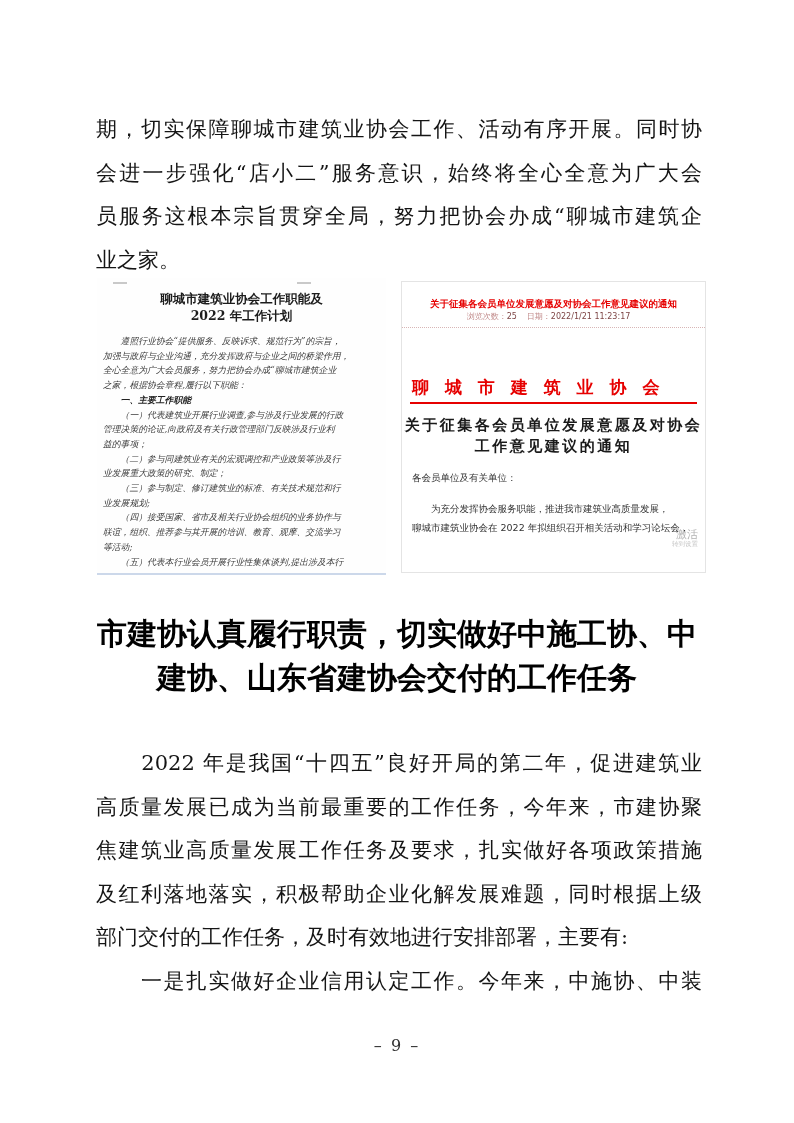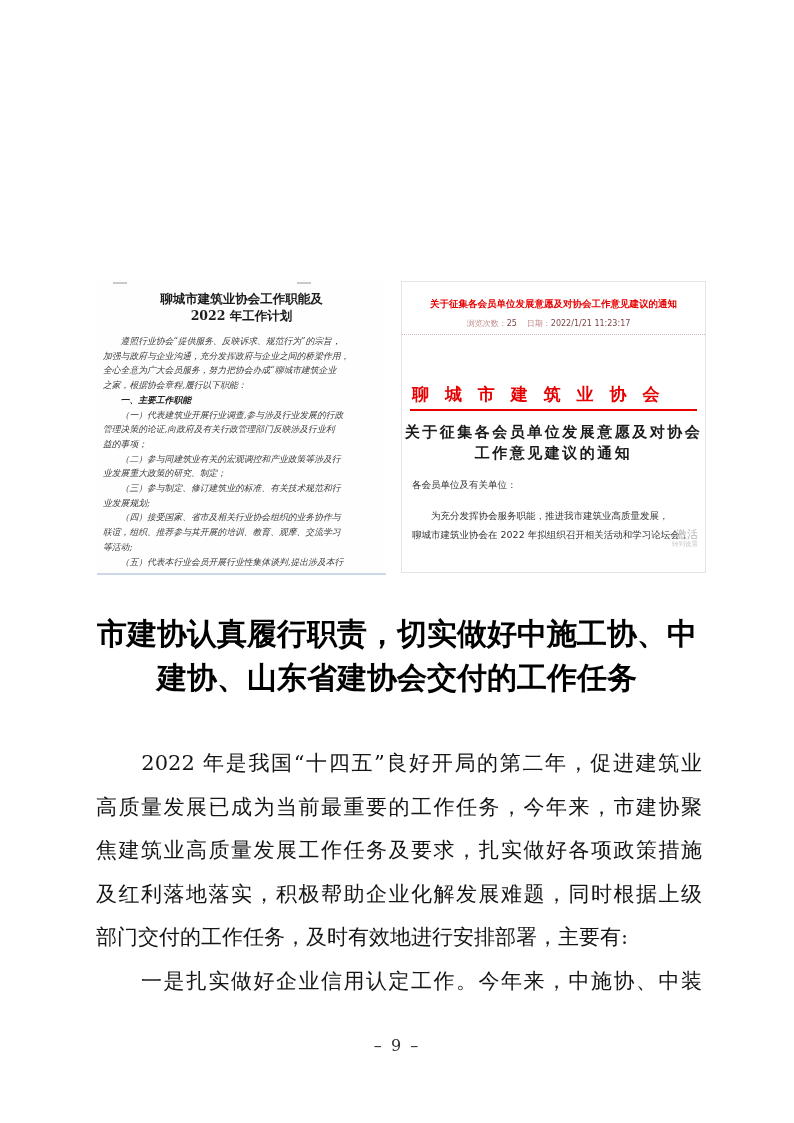--- a/index.html
+++ b/index.html
@@ -73,21 +73,21 @@
     position:absolute; left:401px; top:281px; width:305px; height:292px;
     background:#ffffff;
     border:1px solid #e4e4e4;
     overflow:hidden;
     font-family:"DejaVu Sans", sans-serif;
   }
   .rt-top-title {
     margin-top:16px; text-align:center;
     color:#e60000; font-weight:bold; font-size:9.5px;
   }
-  .rt-meta { margin-top:7px; text-align:center; font-size:8px; }
+  .rt-meta { text-align:center; font-size:8px; }
   .rt-meta .lbl { color:#c28c8c; }
   .rt-meta .val { color:#7d4545; margin-right:10px; }
   .rt-dotted { margin-top:5px; border-bottom:1px dotted #d8b6b6; }
   .rt-org {
     margin-top:48px; padding:0 10px;
     color:#e60000; font-weight:bold; font-size:17px;
     letter-spacing:5px; white-space:nowrap;
   }
   .rt-org-underline { margin:3px 8px 0 8px; border-top:2px solid #e60000; }
   .rt-doc-title {
@@ -100,20 +100,26 @@
   .rt-body .bline { white-space:nowrap; }
   .rt-watermark { position:absolute; right:7px; top:246px; text-align:right; line-height:1.2; }
   .rt-watermark .w1 { font-size:11px; color:#b2b2b2; }
   .rt-watermark .w2 { font-size:6.5px; color:#c6c6c6; }
 </style>
 </head>
 <body>
 
 <div class="page">
 
+  <div class="para para1">
+    <div class="line j">期，切实保障聊城市建筑业协会工作、活动有序开展。同时协</div>
+    <div class="line j">会进一步强化“店小二”服务意识，始终将全心全意为广大会</div>
+    <div class="line j">员服务这根本宗旨贯穿全局，努力把协会办成“聊城市建筑企</div>
+    <div class="line">业之家。</div>
+  </div>
 
   <div class="fig-left">
     <span class="corner-dash dash1"></span>
     <span class="corner-dash dash2"></span>
     <div class="lft-title-wrap">
       <div class="lft-title">聊城市建筑业协会工作职能及</div>
       <div class="lft-title">2022 年工作计划</div>
     </div>
     <div class="lft-body">
       <div class="bline">　　遵照行业协会“提供服务、反映诉求、规范行为”的宗旨，</div>

